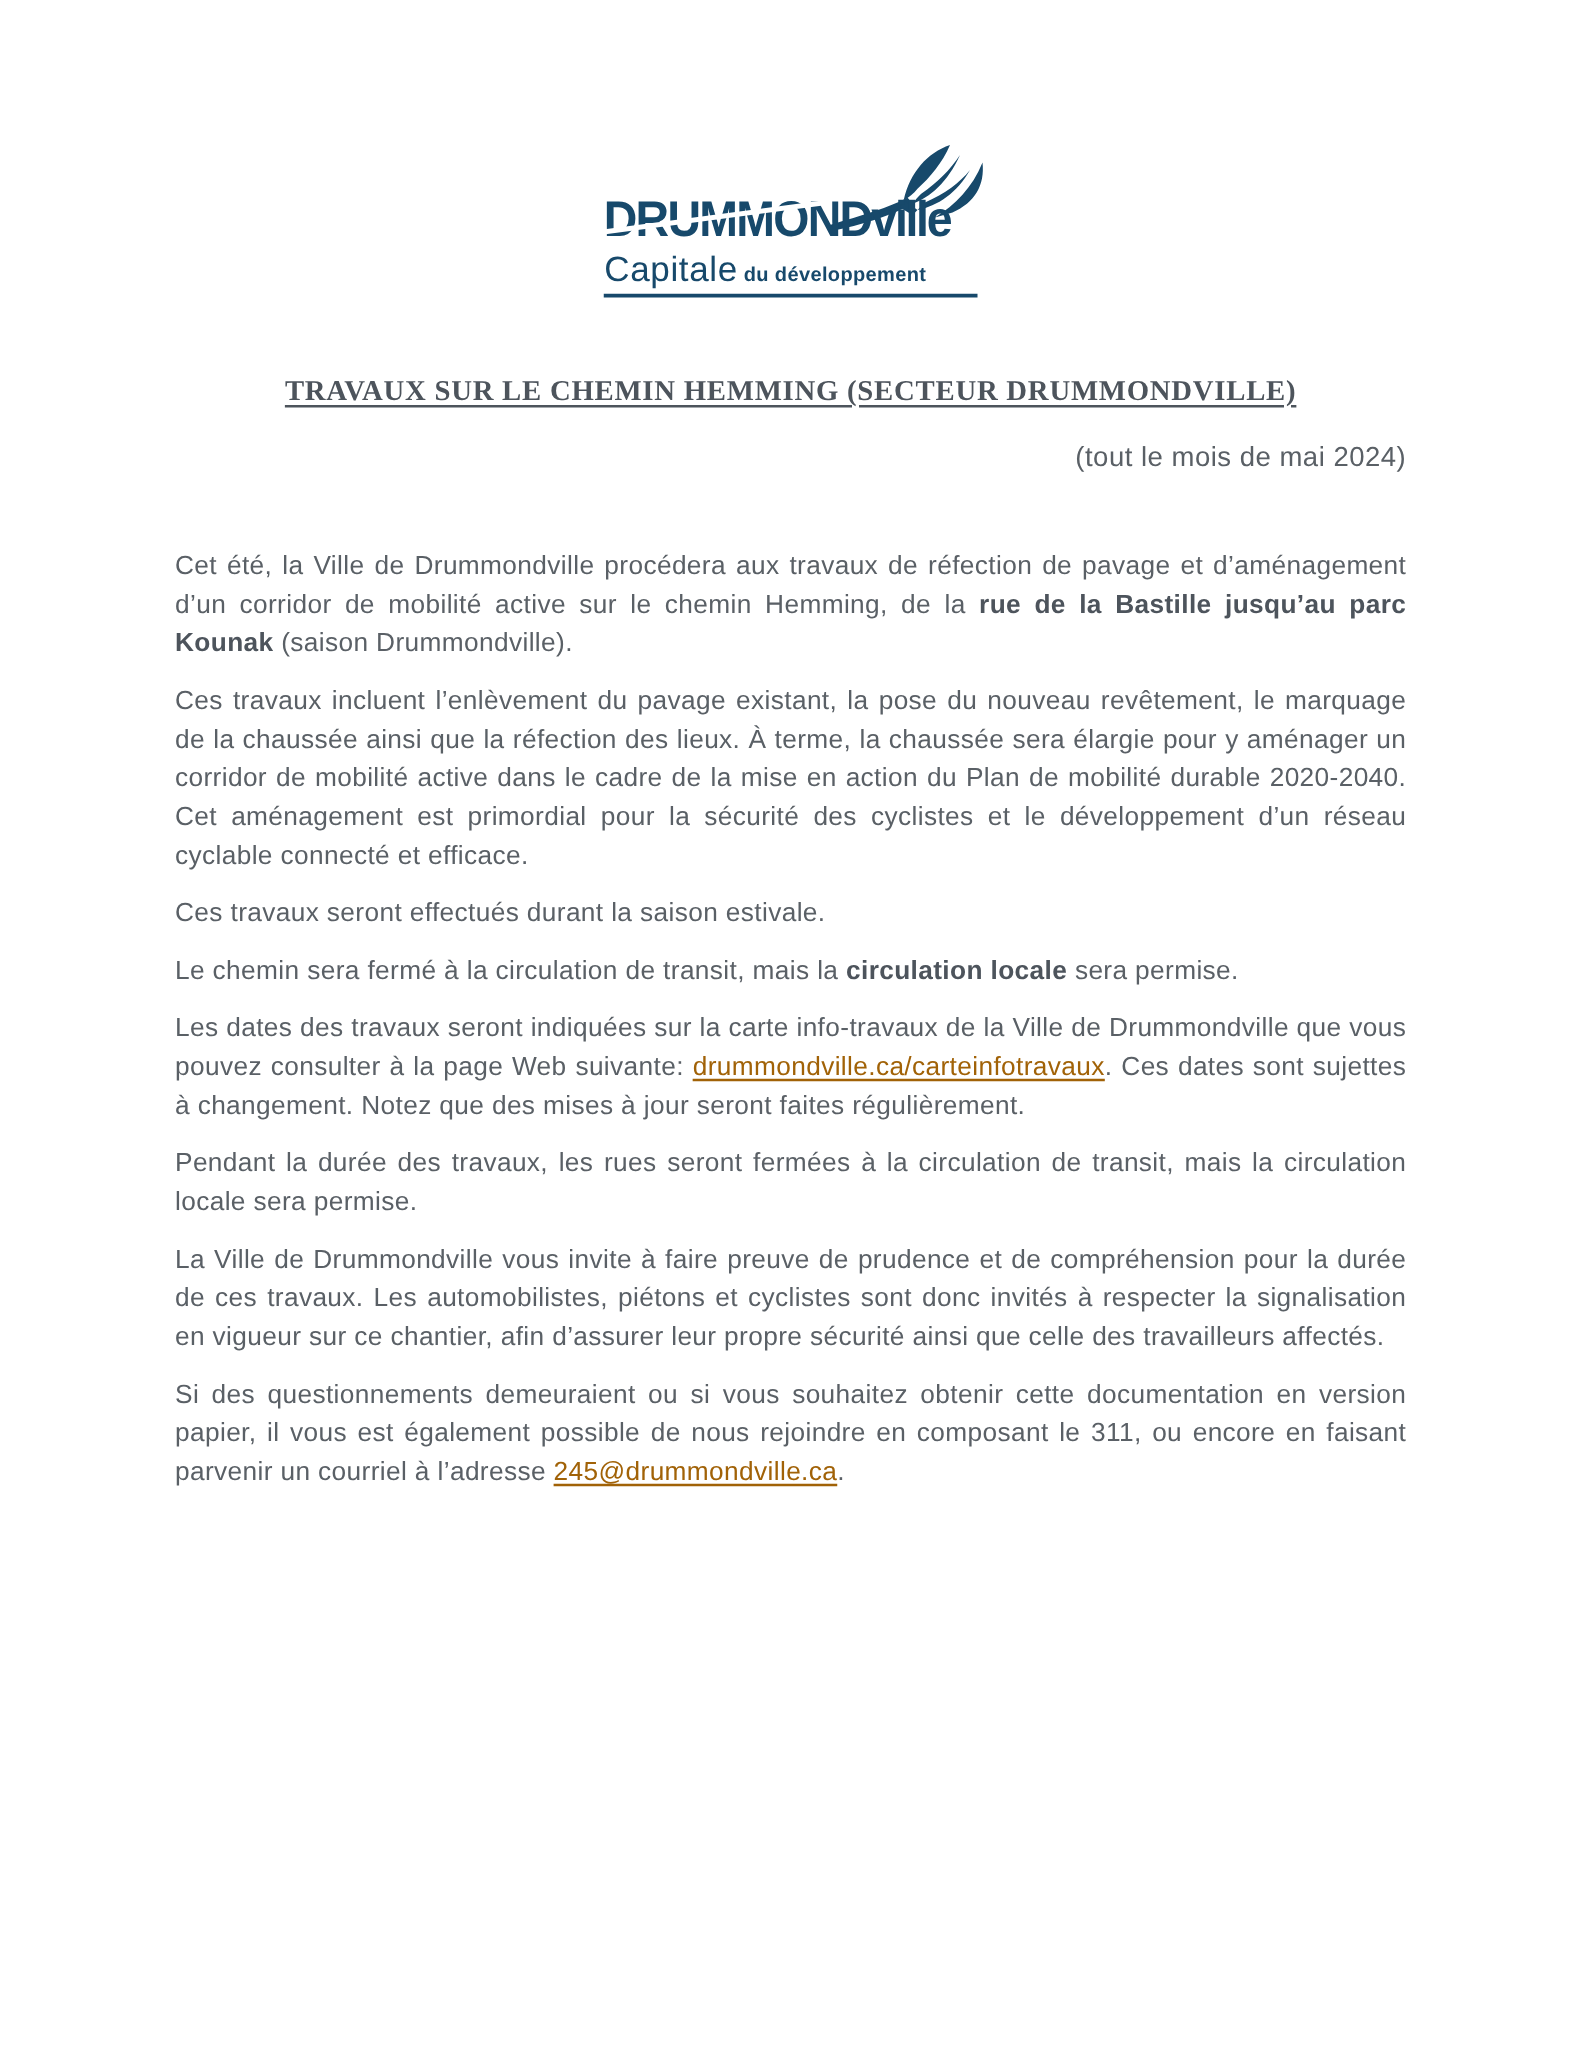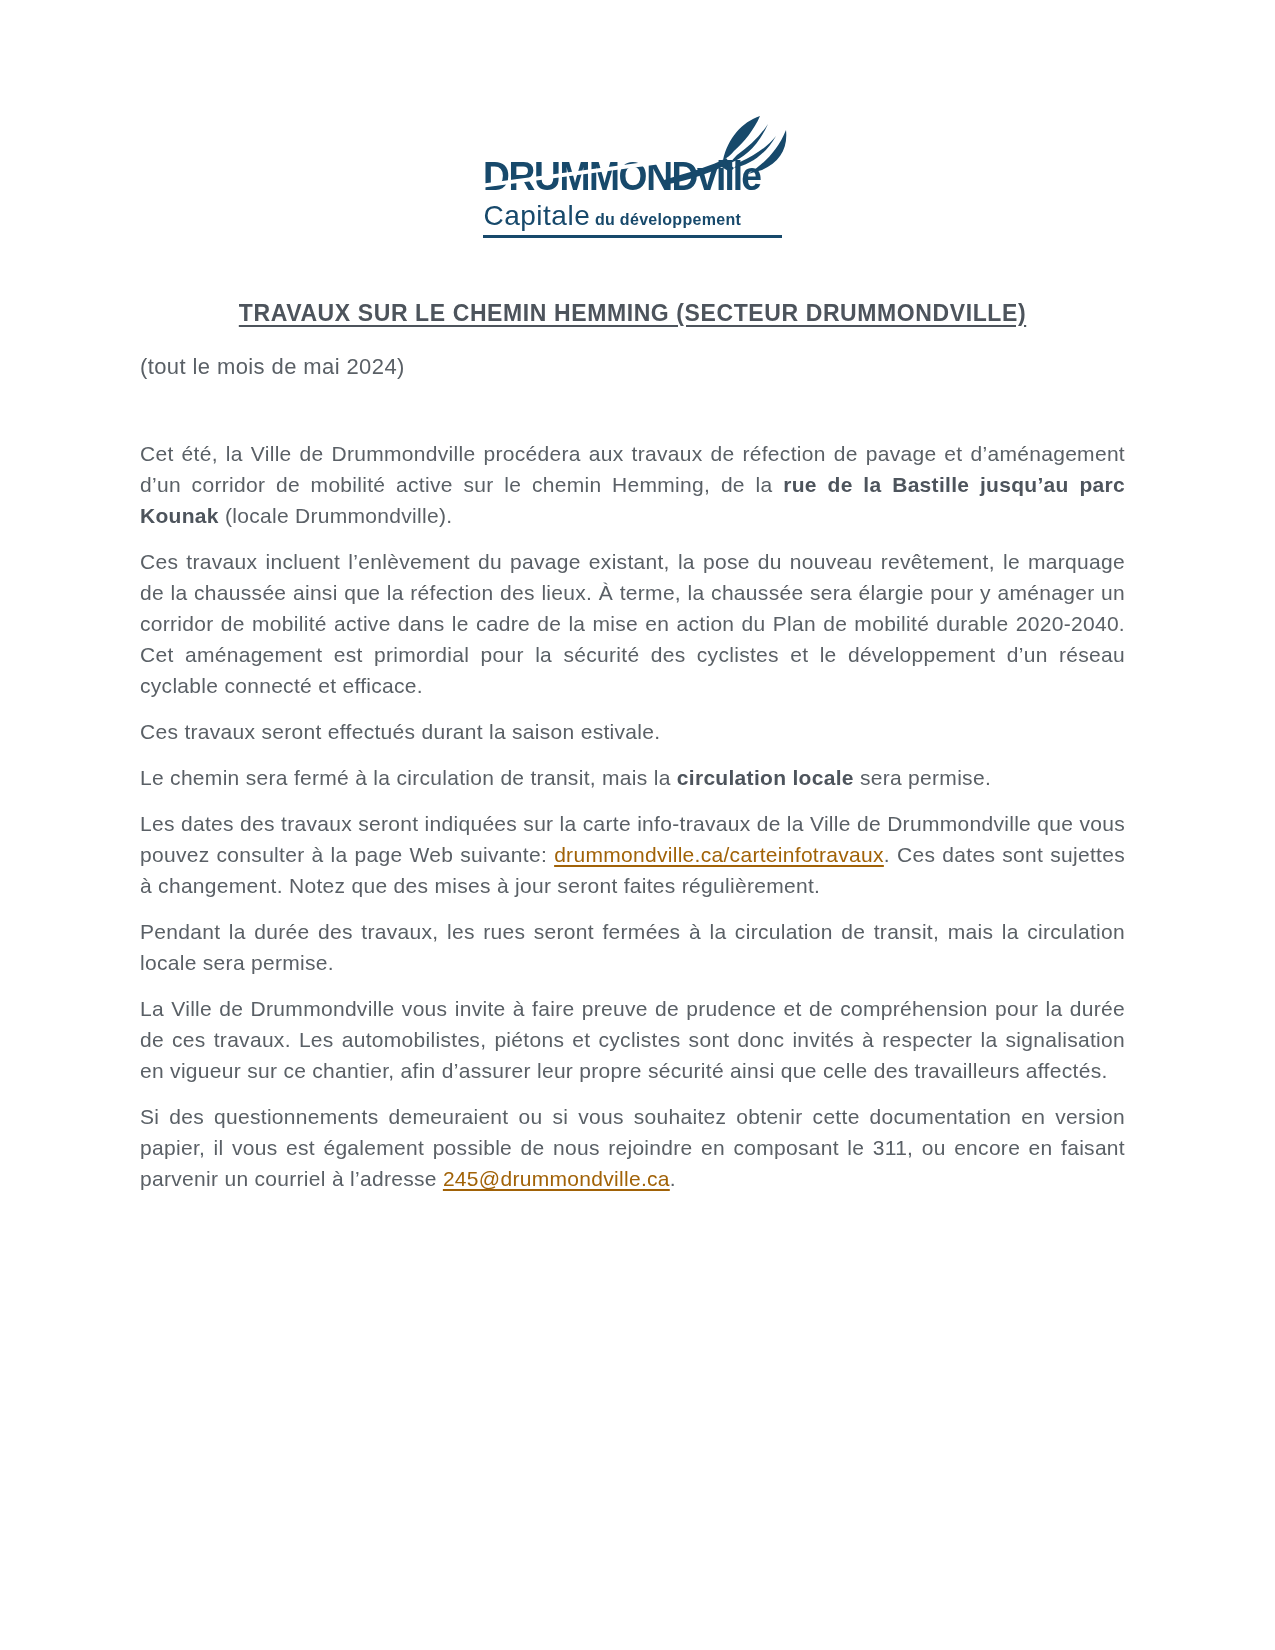--- a/index.html
+++ b/index.html
@@ -74,23 +74,24 @@
   
   .doc-title {
     text-align: center;
     font-size: 23px;
     font-weight: bold;
     letter-spacing: 0.6px;
     color: #4d545c;
     text-decoration: underline;
     text-underline-offset: 4px;
     margin-bottom: 27px;
+    font-family: Liberation Serif, serif;
   }
   .doc-subtitle {
-    text-align: left;
+    text-align: right;
     font-size: 22px;
     color: #5a6066;
     letter-spacing: 0.4px;
     margin-bottom: 58px;
   }
 
   
   .doc-body p {
     font-size: 21px;
     line-height: 31px;
@@ -131,21 +132,21 @@
         <span class="tag-main">Capitale</span><span class="tag-rest"> du développement</span>
       </div>
     </div>
   </div>
 
   <h1 class="doc-title">TRAVAUX SUR LE CHEMIN HEMMING (SECTEUR DRUMMONDVILLE)</h1>
 
   <div class="doc-subtitle">(tout le mois de mai 2024)</div>
 
   <main class="doc-body">
-      <p><span>Cet été, la Ville de Drummondville procédera aux travaux de réfection de pavage et d’aménagement d’un corridor de mobilité active sur le chemin Hemming, de la </span><strong>rue de la Bastille jusqu’au parc Kounak</strong><span> (locale Drummondville).</span></p>
+      <p><span>Cet été, la Ville de Drummondville procédera aux travaux de réfection de pavage et d’aménagement d’un corridor de mobilité active sur le chemin Hemming, de la </span><strong>rue de la Bastille jusqu’au parc Kounak</strong><span> (saison Drummondville).</span></p>
       <p><span>Ces travaux incluent l’enlèvement du pavage existant, la pose du nouveau revêtement, le marquage de la chaussée ainsi que la réfection des lieux. À terme, la chaussée sera élargie pour y aménager un corridor de mobilité active dans le cadre de la mise en action du Plan de mobilité durable 2020-2040. Cet aménagement est primordial pour la sécurité des cyclistes et le développement d’un réseau cyclable connecté et efficace.</span></p>
       <p><span>Ces travaux seront effectués durant la saison estivale.</span></p>
       <p><span> Le chemin sera fermé à la circulation de transit, mais la </span><strong>circulation locale</strong><span> sera permise.</span></p>
       <p><span>Les dates des travaux seront indiquées sur la carte info-travaux de la Ville de Drummondville que vous pouvez consulter à la page Web suivante: </span><a href="#">drummondville.ca/carteinfotravaux</a><span>. Ces dates sont sujettes à changement. Notez que des mises à jour seront faites régulièrement.</span></p>
       <p><span>Pendant la durée des travaux, les rues seront fermées à la circulation de transit, mais la circulation locale sera permise.</span></p>
       <p><span>La Ville de Drummondville vous invite à faire preuve de prudence et de compréhension pour la durée de ces travaux. Les automobilistes, piétons et cyclistes sont donc invités à respecter la signalisation en vigueur sur ce chantier, afin d’assurer leur propre sécurité ainsi que celle des travailleurs affectés.</span></p>
       <p><span>Si des questionnements demeuraient ou si vous souhaitez obtenir cette documentation en version papier, il vous est également possible de nous rejoindre en composant le 311, ou encore en faisant parvenir un courriel à l’adresse </span><a href="#">245@drummondville.ca</a><span>.</span></p>
     </main>
 
 </div>

